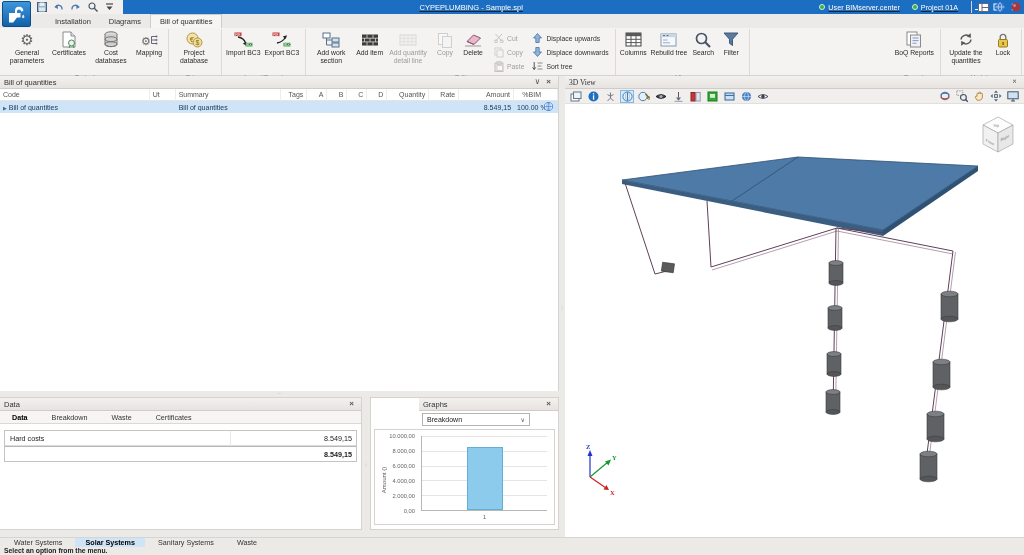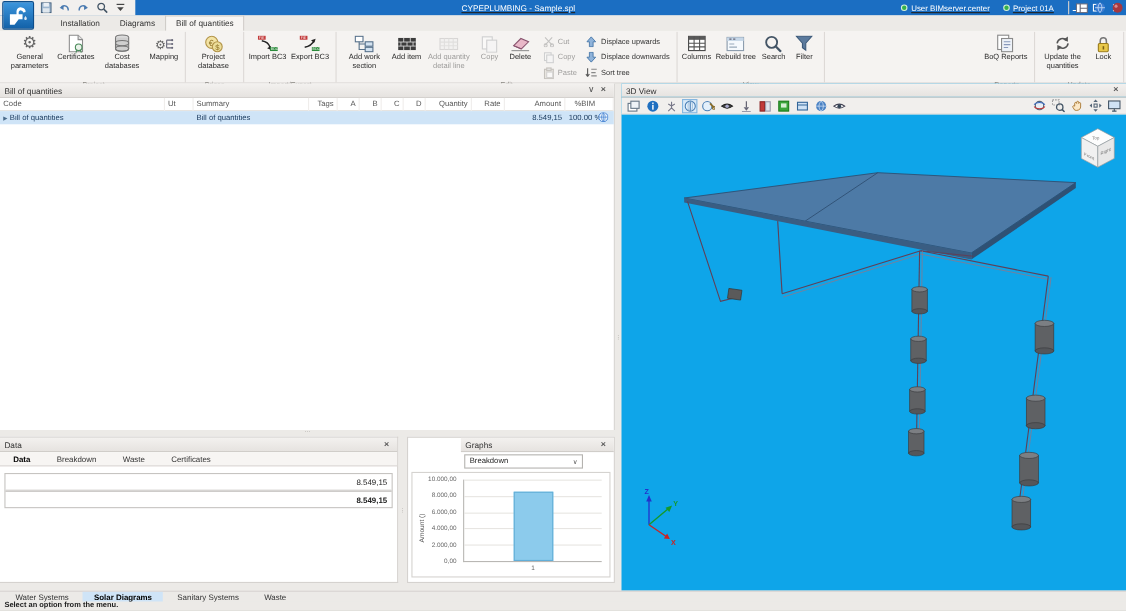--- a/index.html
+++ b/index.html
@@ -78,21 +78,21 @@
   .gselect .sp { flex:1; }
   .chartbox { position:absolute; left:3px; top:31px; right:3px; bottom:4px; border:1px solid #d5d3d0; background:#fff; }
   .ylab { position:absolute; left:-11px; top:50%; transform:rotate(-90deg); font-size:6px; color:#555; width:40px; text-align:center; }
   .yticks { position:absolute; left:6px; top:6px; bottom:13px; width:36px; }
   .ytick { position:absolute; right:2px; font-size:5.8px; color:#666; white-space:nowrap; }
   .plot { position:absolute; left:46px; right:7px; top:6px; bottom:13px; border-left:1px solid #b9b7b4; border-bottom:1px solid #b9b7b4; }
   .gridline { position:absolute; left:0; right:0; height:1px; background:#e7e5e2; }
   .bar { position:absolute; bottom:0; left:50%; width:36px; margin-left:-18px; border:1px solid #62aed8; }
   .xtick { position:absolute; bottom:-10px; left:50%; transform:translateX(-50%); font-size:5.8px; color:#666; }
   
-  .v3d { position:absolute; left:565px; top:76px; width:459px; height:461px; background:#0ea5e9; }
+  .v3d { position:absolute; left:565px; top:76px; width:459px; height:461px; background:#ffffff;font-family:Liberation Serif, serif; }
   .t3bar { height:15px; display:flex; align-items:center; gap:3px; padding:0 4px; background:#f1efed; border-bottom:1px solid #e2e0dd; }
   .t3set { display:flex; align-items:center; gap:3px; }
   .t3btn { width:14px; height:13px; display:flex; align-items:center; justify-content:center; border:1px solid transparent; }
   .t3btn.activeb { background:#d8e9f8; border:1px solid #86b7e0; }
   .vp { position:absolute; left:0; top:28px; width:459px; height:433px; }
   
   .btabs { position:absolute; left:0; top:537px; width:1024px; height:10px; background:#eceae7; border-top:1px solid #d7d4d1; display:flex; padding-left:4px; gap:3px; }
   .btab { font-size:7.2px; line-height:10px; padding:0 10px; color:#333; }
   .btab.activeb { background:#cfe4f7; font-weight:bold; color:#000; }
   .status { position:absolute; left:0; top:547px; width:1024px; height:8px; font-size:6.8px; font-weight:bold; color:#222; padding-left:4px; line-height:8px; background:#eceae7; }
@@ -568,20 +568,21 @@
       <span class="picon" style="font-weight:bold;">×</span>
     </div>
     <div class="dtabs">
         <span class="dtab activeb">Data</span>
         <span class="dtab">Breakdown</span>
         <span class="dtab">Waste</span>
         <span class="dtab">Certificates</span>
       </div>
     <div class="dtable">
         <div class="drow">
+    <span class="dlabel">Hard costs</span>
     <span class="dvalue">8.549,15</span>
   </div>
         <div class="drow boldrow">
     <span class="dvalue">8.549,15</span>
   </div>
       </div>
   </div>
 
   <div class="graphs">
     <div class="phead">
@@ -824,20 +825,20 @@
           <text x="428" y="23" stroke="none" transform="rotate(-4 428 23)">Top</text>
           <text x="420.5" y="37" stroke="none" transform="skewY(26)" transform-origin="420 37">Front</text>
           <text x="435.5" y="37" stroke="none" transform="skewY(-26)" transform-origin="436 37">Right</text>
         </g>
       </svg>
     </div>
   </div>
 
   <div class="btabs">
       <span class="btab">Water Systems</span>
-      <span class="btab activeb">Solar Diagrams</span>
+      <span class="btab activeb">Solar Systems</span>
       <span class="btab">Sanitary Systems</span>
       <span class="btab">Waste</span>
     </div>
   <div class="status">
     <span>Select an option from the menu.</span>
   </div>
 </div>
 
 </body></html>

